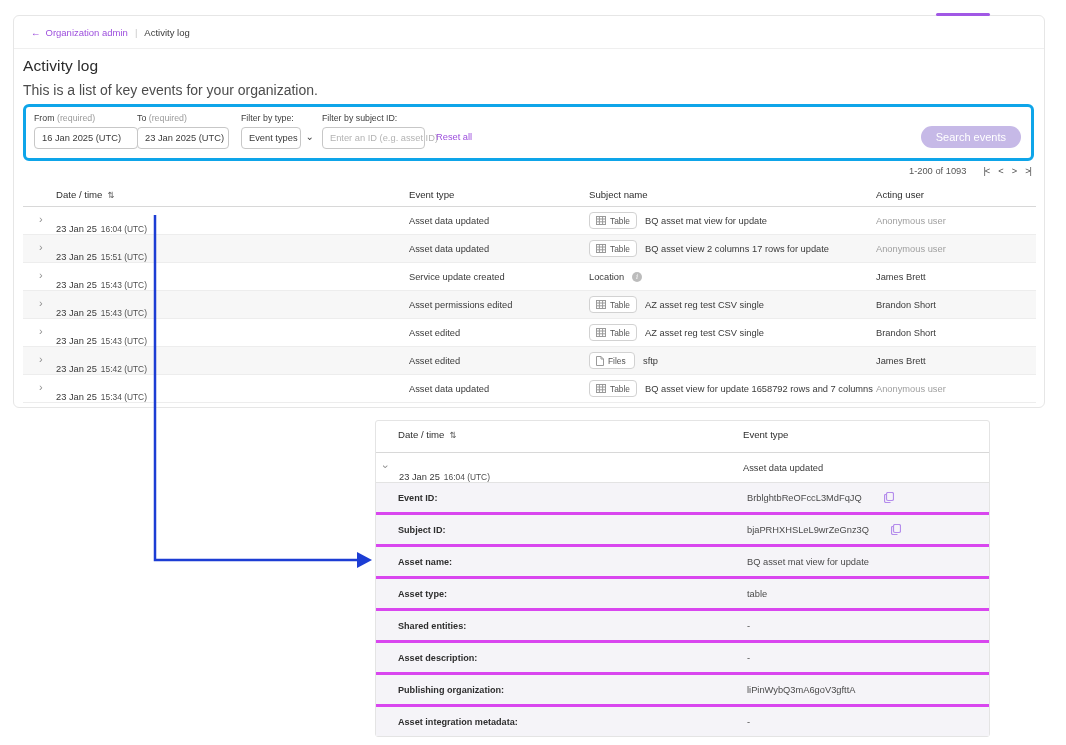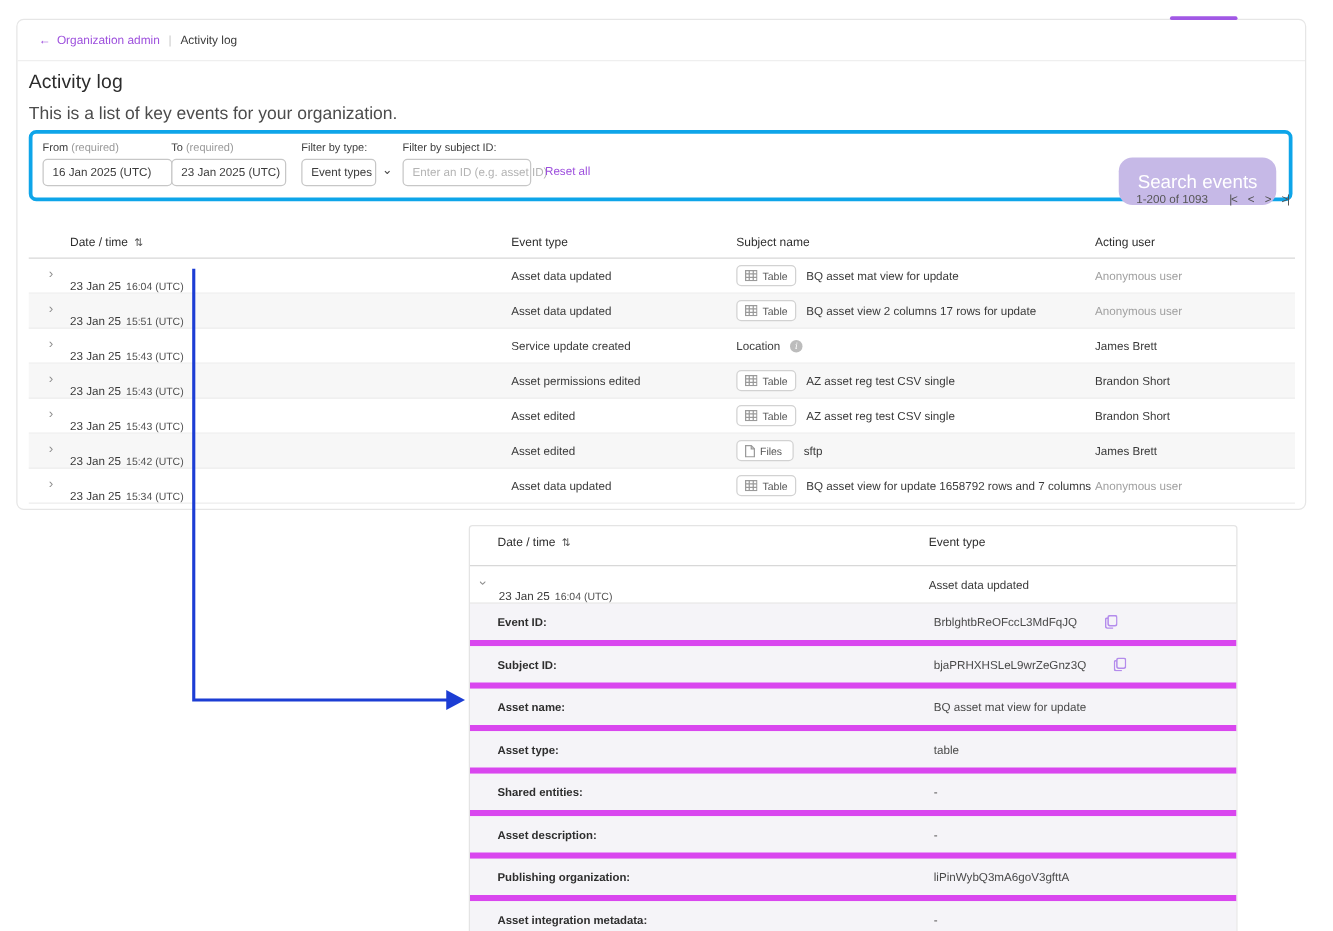--- a/index.html
+++ b/index.html
@@ -27,24 +27,24 @@
   .fgroup{position:absolute;top:6px}
   .flabel{font-size:8.8px;color:#3d3d3d;margin-bottom:4px;white-space:nowrap}
   .flabel .req{color:#9a9a9a}
   .finput{height:22px;border:1px solid #c7c7c7;border-radius:4px;background:#fff;
     font-size:9.3px;color:#3a3a3a;display:flex;align-items:center;padding:0 7px;
     box-sizing:border-box;white-space:nowrap}
   .finput.placeholder{color:#b3b3b3}
   .fselect{justify-content:space-between;gap:8px;cursor:pointer}
   .chev-down{font-size:10px;color:#444;line-height:6px;margin-top:-3px}
   .reset-link{position:absolute;left:410px;top:25px;font-size:9.3px;color:#9d4fdd;cursor:pointer}
-  .search-btn{position:absolute;right:10px;top:19px;height:38px;border:none;border-radius:11px;
-    padding:0 15px;font-size:15px;color:#fff;cursor:pointer;font-family:inherit}
-  
-  .pager{position:absolute;right:13px;top:138px;display:flex;align-items:flex-end;
+  .search-btn{position:absolute;right:10px;top:19px;height:22px;border:none;border-radius:11px;
+    padding:0 15px;font-size:11px;color:#fff;cursor:pointer;font-family:inherit}
+  
+  .pager{position:absolute;right:13px;top:150px;display:flex;align-items:flex-end;
     gap:9px;font-size:9.3px;color:#4a4a4a}
   .pager .range{color:#565656;margin-right:8px}
   .pager .pbtn{cursor:pointer;color:#4f4f4f;letter-spacing:-1px}
   
   .tbl{position:absolute;left:9px;top:173px;width:1013px}
   .thead{position:relative;height:17px;border-bottom:1px solid #d8d8d8;font-size:9.6px;color:#2e2e2e}
   .col-date-h{position:absolute;left:33px;top:0;display:flex;gap:5px;align-items:center}
   .col-event-h{position:absolute;left:386px;top:0}
   .col-subject-h{position:absolute;left:566px;top:0}
   .col-user-h{position:absolute;left:853px;top:0}
@@ -69,21 +69,21 @@
   
   .panel{position:absolute;left:375px;top:420px;width:615px;border:1px solid #e4e4e4;
     border-radius:3px;background:#fff;box-sizing:border-box}
   .p-head{position:relative;height:31px;border-bottom:1px solid #d8d8d8;font-size:9.6px;color:#2e2e2e}
   .p-col-date{position:absolute;left:22px;top:8px;display:flex;gap:5px;align-items:center}
   .p-col-event{position:absolute;left:367px;top:8px}
   .p-exp{position:relative;height:29px;border-bottom:1px solid #e3e3e3;font-size:9.3px}
   .p-exp .expander{left:8px;top:8px;transform:rotate(90deg)}
   .p-exp .col-date{left:23px;height:29px}
   .p-exp .p-ev{position:absolute;left:367px;top:0;height:29px;display:flex;align-items:center;color:#3a3a3a}
-  .p-field{position:relative;height:29px;background:#f5f4f8;border-bottom:5px solid #d946ef;font-size:9.3px}
+  .p-field{position:relative;height:29px;background:#f5f4f8;border-bottom:3px solid #d946ef;font-size:9.3px}
   .p-field:last-child{border-bottom:none}
   .p-label{position:absolute;left:22px;top:0;height:29px;display:flex;align-items:center;
     color:#2e2e2e;font-weight:bold;font-size:9.1px}
   .p-value{position:absolute;left:371px;top:0;height:29px;display:flex;align-items:center;gap:22px;color:#4a4a4a}
   .copy-ic{cursor:pointer;display:flex}
   
   .arrow-svg{position:absolute;left:0;top:0;z-index:10;pointer-events:none}
 </style>
 </head>
 <body>

